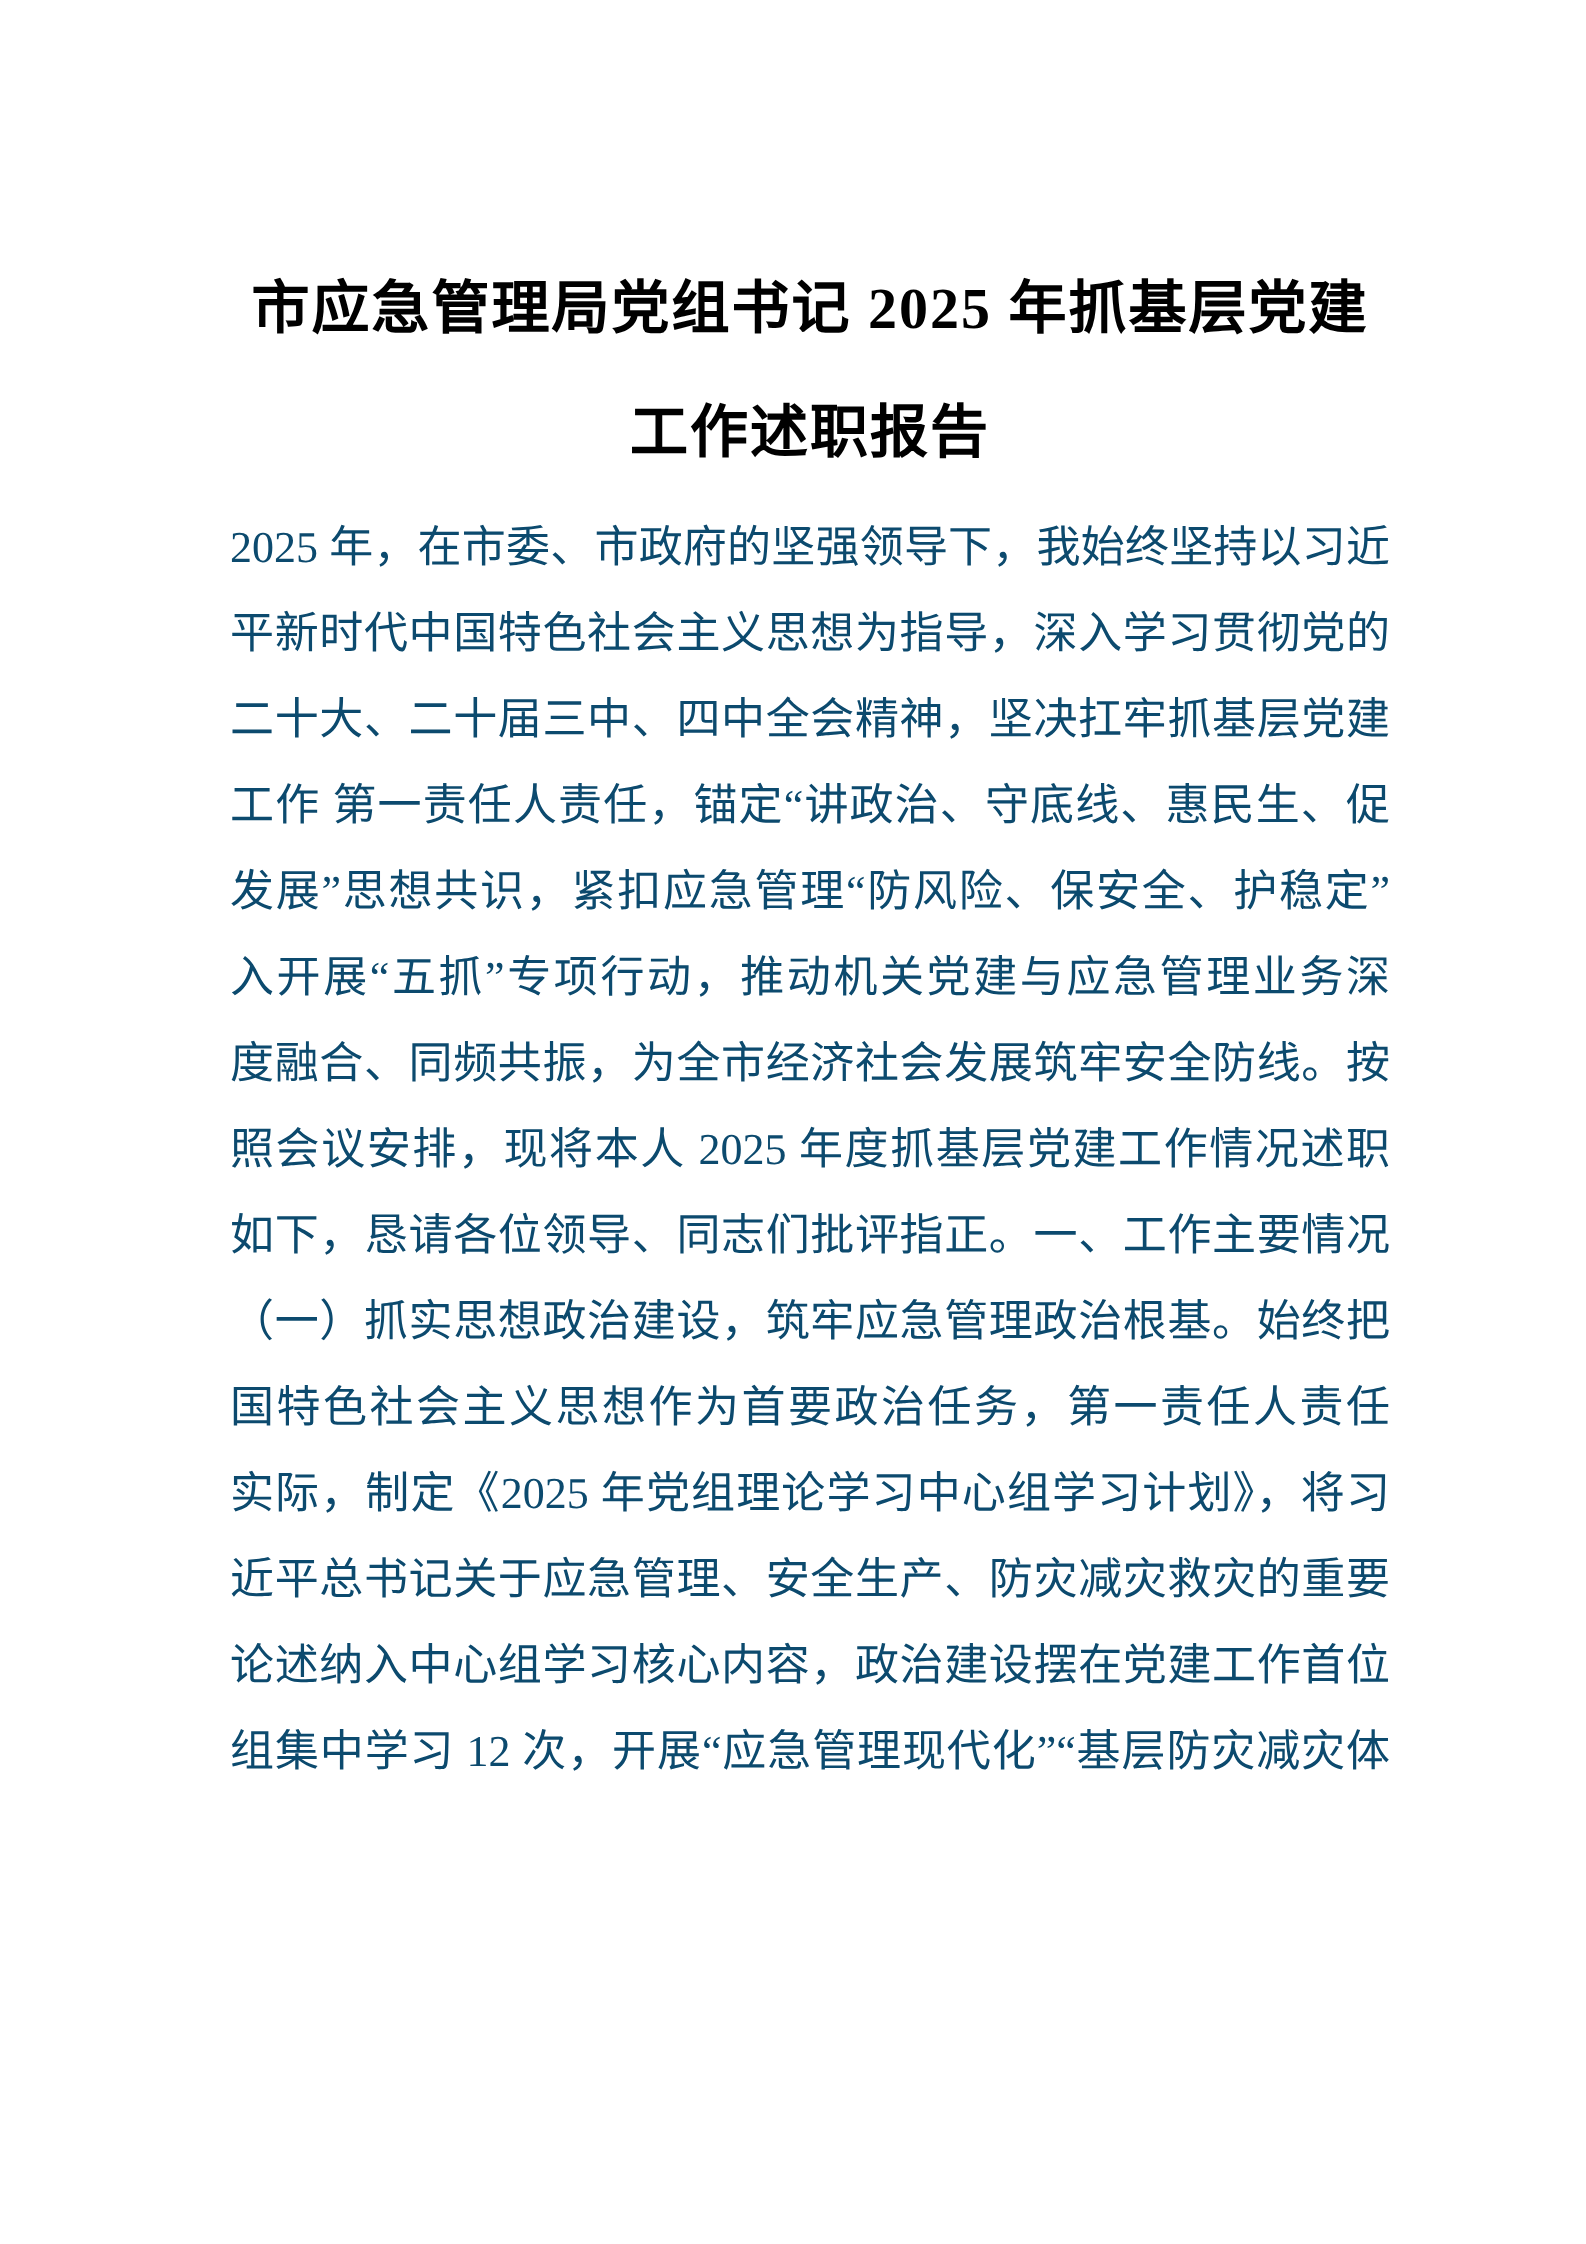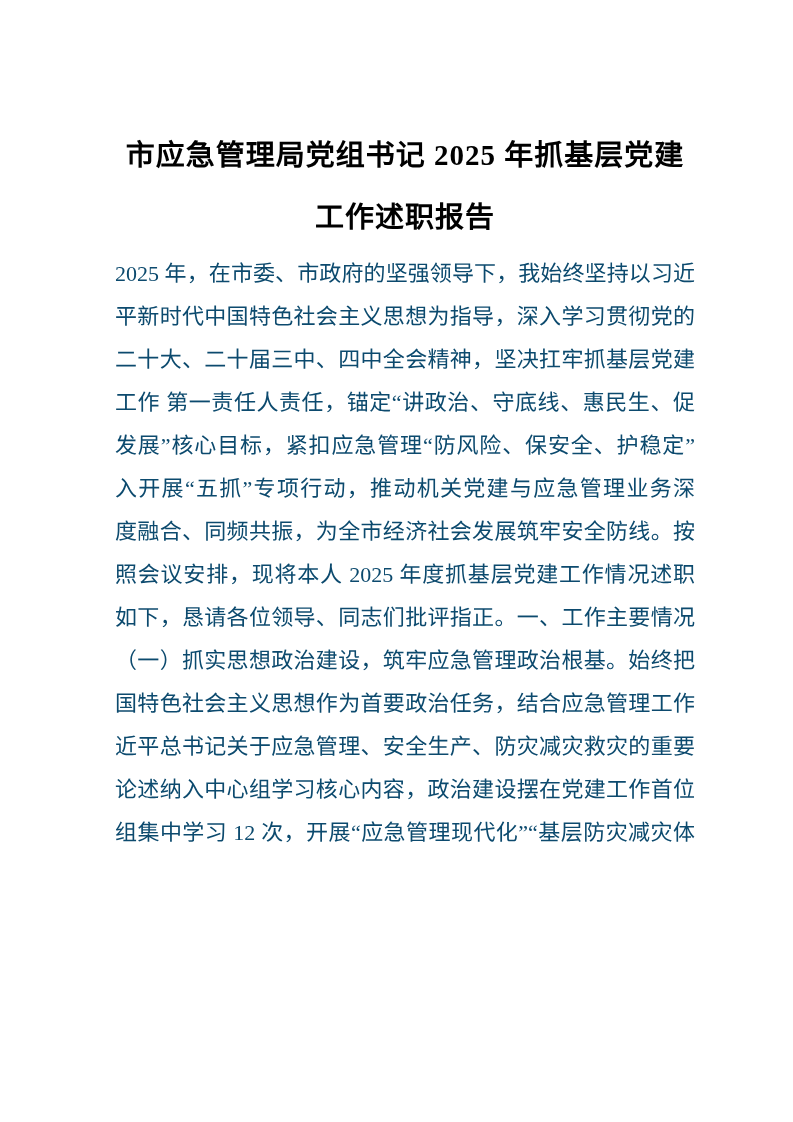--- a/index.html
+++ b/index.html
@@ -50,25 +50,26 @@
   <div class="doc-title">
     <div>市应急管理局党组书记 2025 年抓基层党建</div>
     <div>工作述职报告</div>
   </div>
 
   <div class="doc-body">
     <span class="line">2025 年，在市委、市政府的坚强领导下，我始终坚持以习近</span>
     <span class="line">平新时代中国特色社会主义思想为指导，深入学习贯彻党的</span>
     <span class="line">二十大、二十届三中、四中全会精神，坚决扛牢抓基层党建</span>
     <span class="line">工作 第一责任人责任，锚定“讲政治、守底线、惠民生、促</span>
-    <span class="line">发展”核心目标，紧扣应急管理“防风险、保安全、护稳定”</span>
+    <span class="line">发展”思想共识，紧扣应急管理“防风险、保安全、护稳定”</span>
     <span class="line">入开展“五抓”专项行动，推动机关党建与应急管理业务深</span>
     <span class="line">度融合、同频共振，为全市经济社会发展筑牢安全防线。按</span>
     <span class="line">照会议安排，现将本人 2025 年度抓基层党建工作情况述职</span>
     <span class="line">如下，恳请各位领导、同志们批评指正。一、工作主要情况</span>
     <span class="line">（一）抓实思想政治建设，筑牢应急管理政治根基。始终把</span>
-    <span class="line">国特色社会主义思想作为首要政治任务，结合应急管理工作</span>
+    <span class="line">国特色社会主义思想作为首要政治任务，第一责任人责任</span>
+    <span class="line">实际，制定《2025 年党组理论学习中心组学习计划》，将习</span>
     <span class="line">近平总书记关于应急管理、安全生产、防灾减灾救灾的重要</span>
     <span class="line">论述纳入中心组学习核心内容，政治建设摆在党建工作首位</span>
     <span class="line">组集中学习 12 次，开展“应急管理现代化”“基层防灾减灾体</span>
   </div>
 
 </div>
 
 </body></html>

